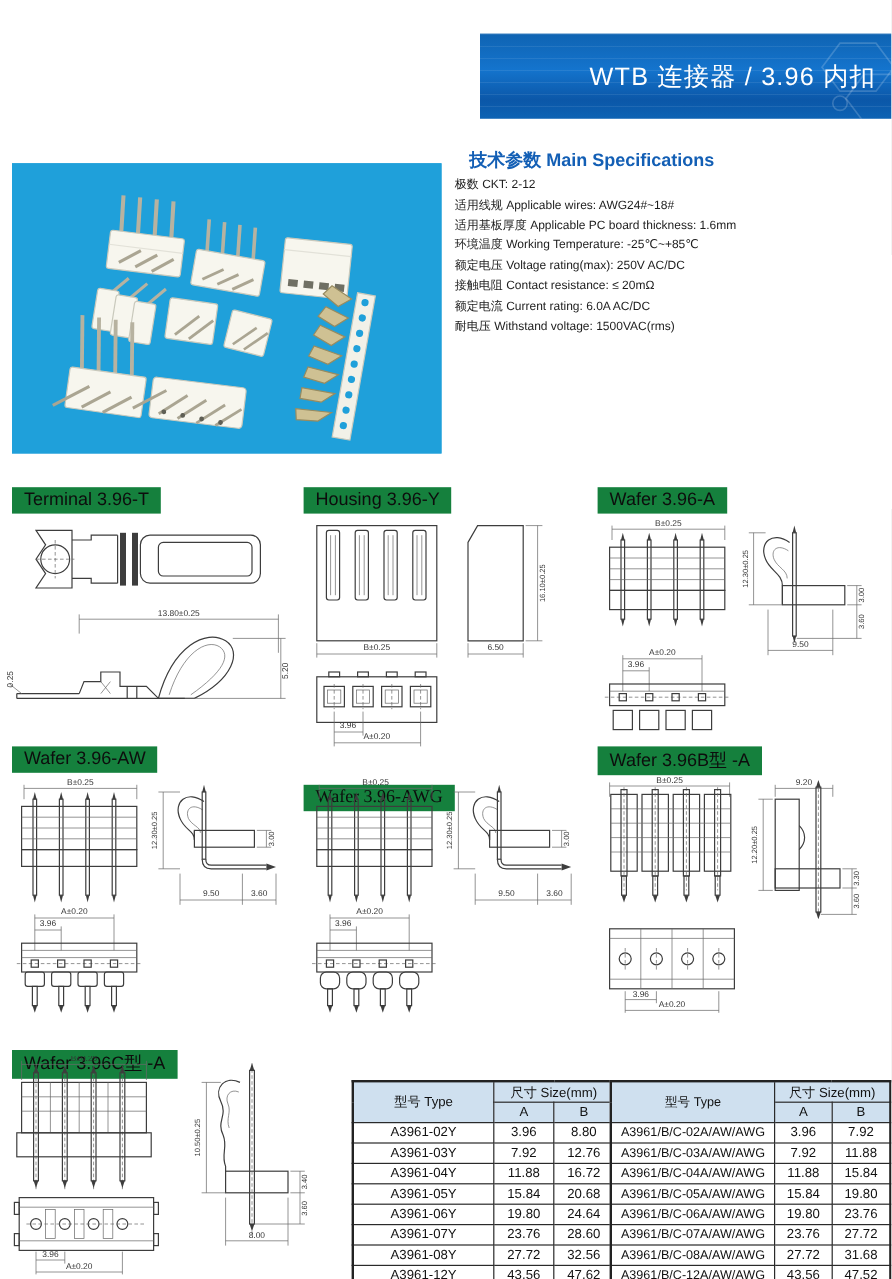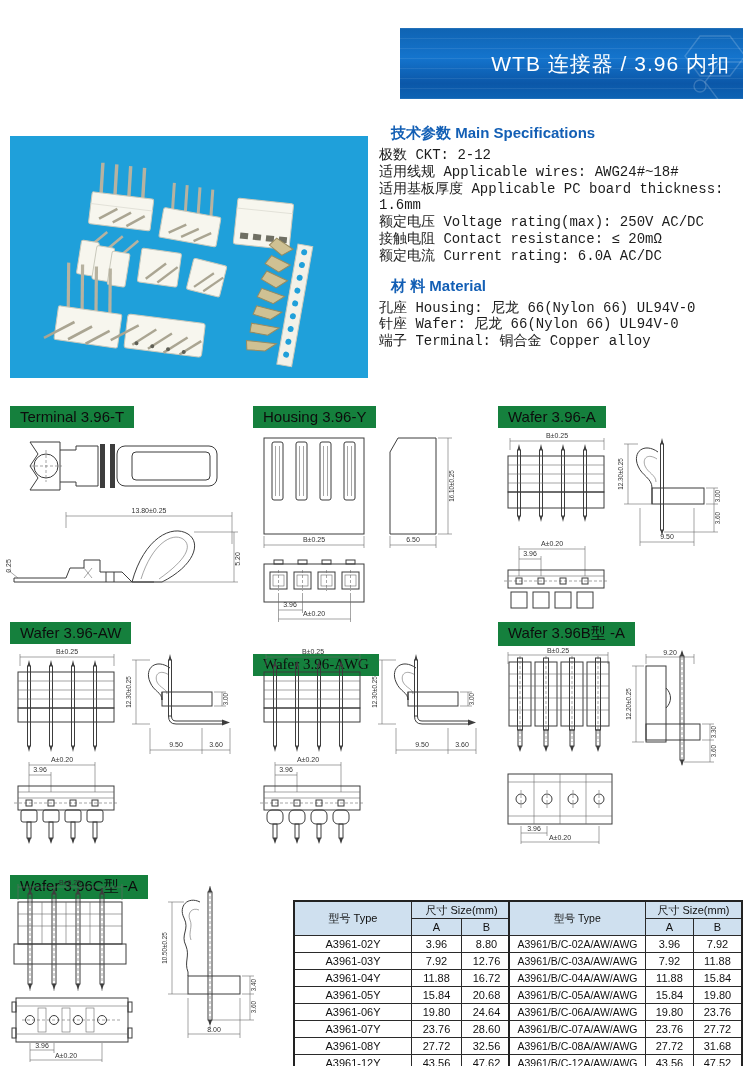--- a/index.html
+++ b/index.html
@@ -13,21 +13,21 @@
   .banner::before{content:"";position:absolute;inset:0;
           background:repeating-linear-gradient(180deg,rgba(255,255,255,.14) 0 1px,rgba(255,255,255,0) 1px 10px);
           opacity:.6;}
   .banner-title{position:relative;color:#fff;font-size:21px;letter-spacing:1px;white-space:nowrap;}
   .banner svg{position:absolute;right:0;top:0;}
   
   .photo{position:absolute;left:10px;top:136px;width:358px;height:242px;background:#1fa0da;}
   
   .specs{position:absolute;left:379px;top:124px;width:364px;}
   .spec-title{color:#135fb5;font-size:15px;font-weight:bold;margin:0 0 4px 12px;}
-  .spec-line{font-size:14px;line-height:16.8px;color:#1c1c1c;font-family:Liberation Mono, monospace;}
+  .spec-line{font-size:10px;line-height:16.8px;color:#1c1c1c;}
   .material{margin-top:12px;}
   
   .sec-title{position:absolute;background:#15803d;color:#0d0d0d;font-size:15px;
              padding:2px 10px 3px 10px;white-space:nowrap;}
   .drawing{position:absolute;}
   
   .ol{fill:none;stroke:#3d3d3d;stroke-width:1;}
   .thin{fill:none;stroke:#6a6a6a;stroke-width:.6;}
   .dash{stroke-dasharray:3 2;}
   .dark{fill:#3d3d3d;stroke:none;}
@@ -192,29 +192,25 @@
         </g>
       </g>
     </svg>
   </div>
 
   <div class="specs">
     <div class="spec-title">技术参数 Main Specifications</div>
     <div class="spec-line">极数 CKT: 2-12</div>
     <div class="spec-line">适用线规 Applicable wires: AWG24#~18#</div>
     <div class="spec-line">适用基板厚度 Applicable PC board thickness: 1.6mm</div>
+    <div class="spec-line">环境温度 Working Temperature: -25℃~+85℃</div>
     <div class="spec-line">额定电压 Voltage rating(max): 250V AC/DC</div>
     <div class="spec-line">接触电阻 Contact resistance: ≤ 20mΩ</div>
     <div class="spec-line">额定电流 Current rating: 6.0A AC/DC</div>
-    <div class="material">
-      <div class="spec-title">材  料 Material</div>
-      <div class="spec-line">孔座 Housing: 尼龙 66(Nylon 66) UL94V-0</div>
-      <div class="spec-line">针座 Wafer: 尼龙 66(Nylon 66) UL94V-0</div>
-      <div class="spec-line">端子 Terminal: 铜合金 Copper alloy</div>
-    </div>
+    <div class="spec-line">耐电压 Withstand voltage: 1500VAC(rms)</div>
   </div>
 
   <div class="sec-title" style="left:10px;top:406px;">Terminal 3.96-T</div>
   <div class="sec-title" style="left:253px;top:406px;text-align:right;">Housing 3.96-Y</div>
   <div class="sec-title" style="left:498px;top:406px;">Wafer 3.96-A</div>
   <div class="sec-title" style="left:10px;top:622px;">Wafer 3.96-AW</div>
   <div class="sec-title" style="left:253px;top:654px;font-family:Liberation Serif, serif;">Wafer 3.96-AWG</div>
   <div class="sec-title" style="left:498px;top:622px;">Wafer 3.96B型 -A</div>
   <div class="sec-title" style="left:10px;top:856px;margin-top:19px;">Wafer 3.96C型 -A</div>
 

